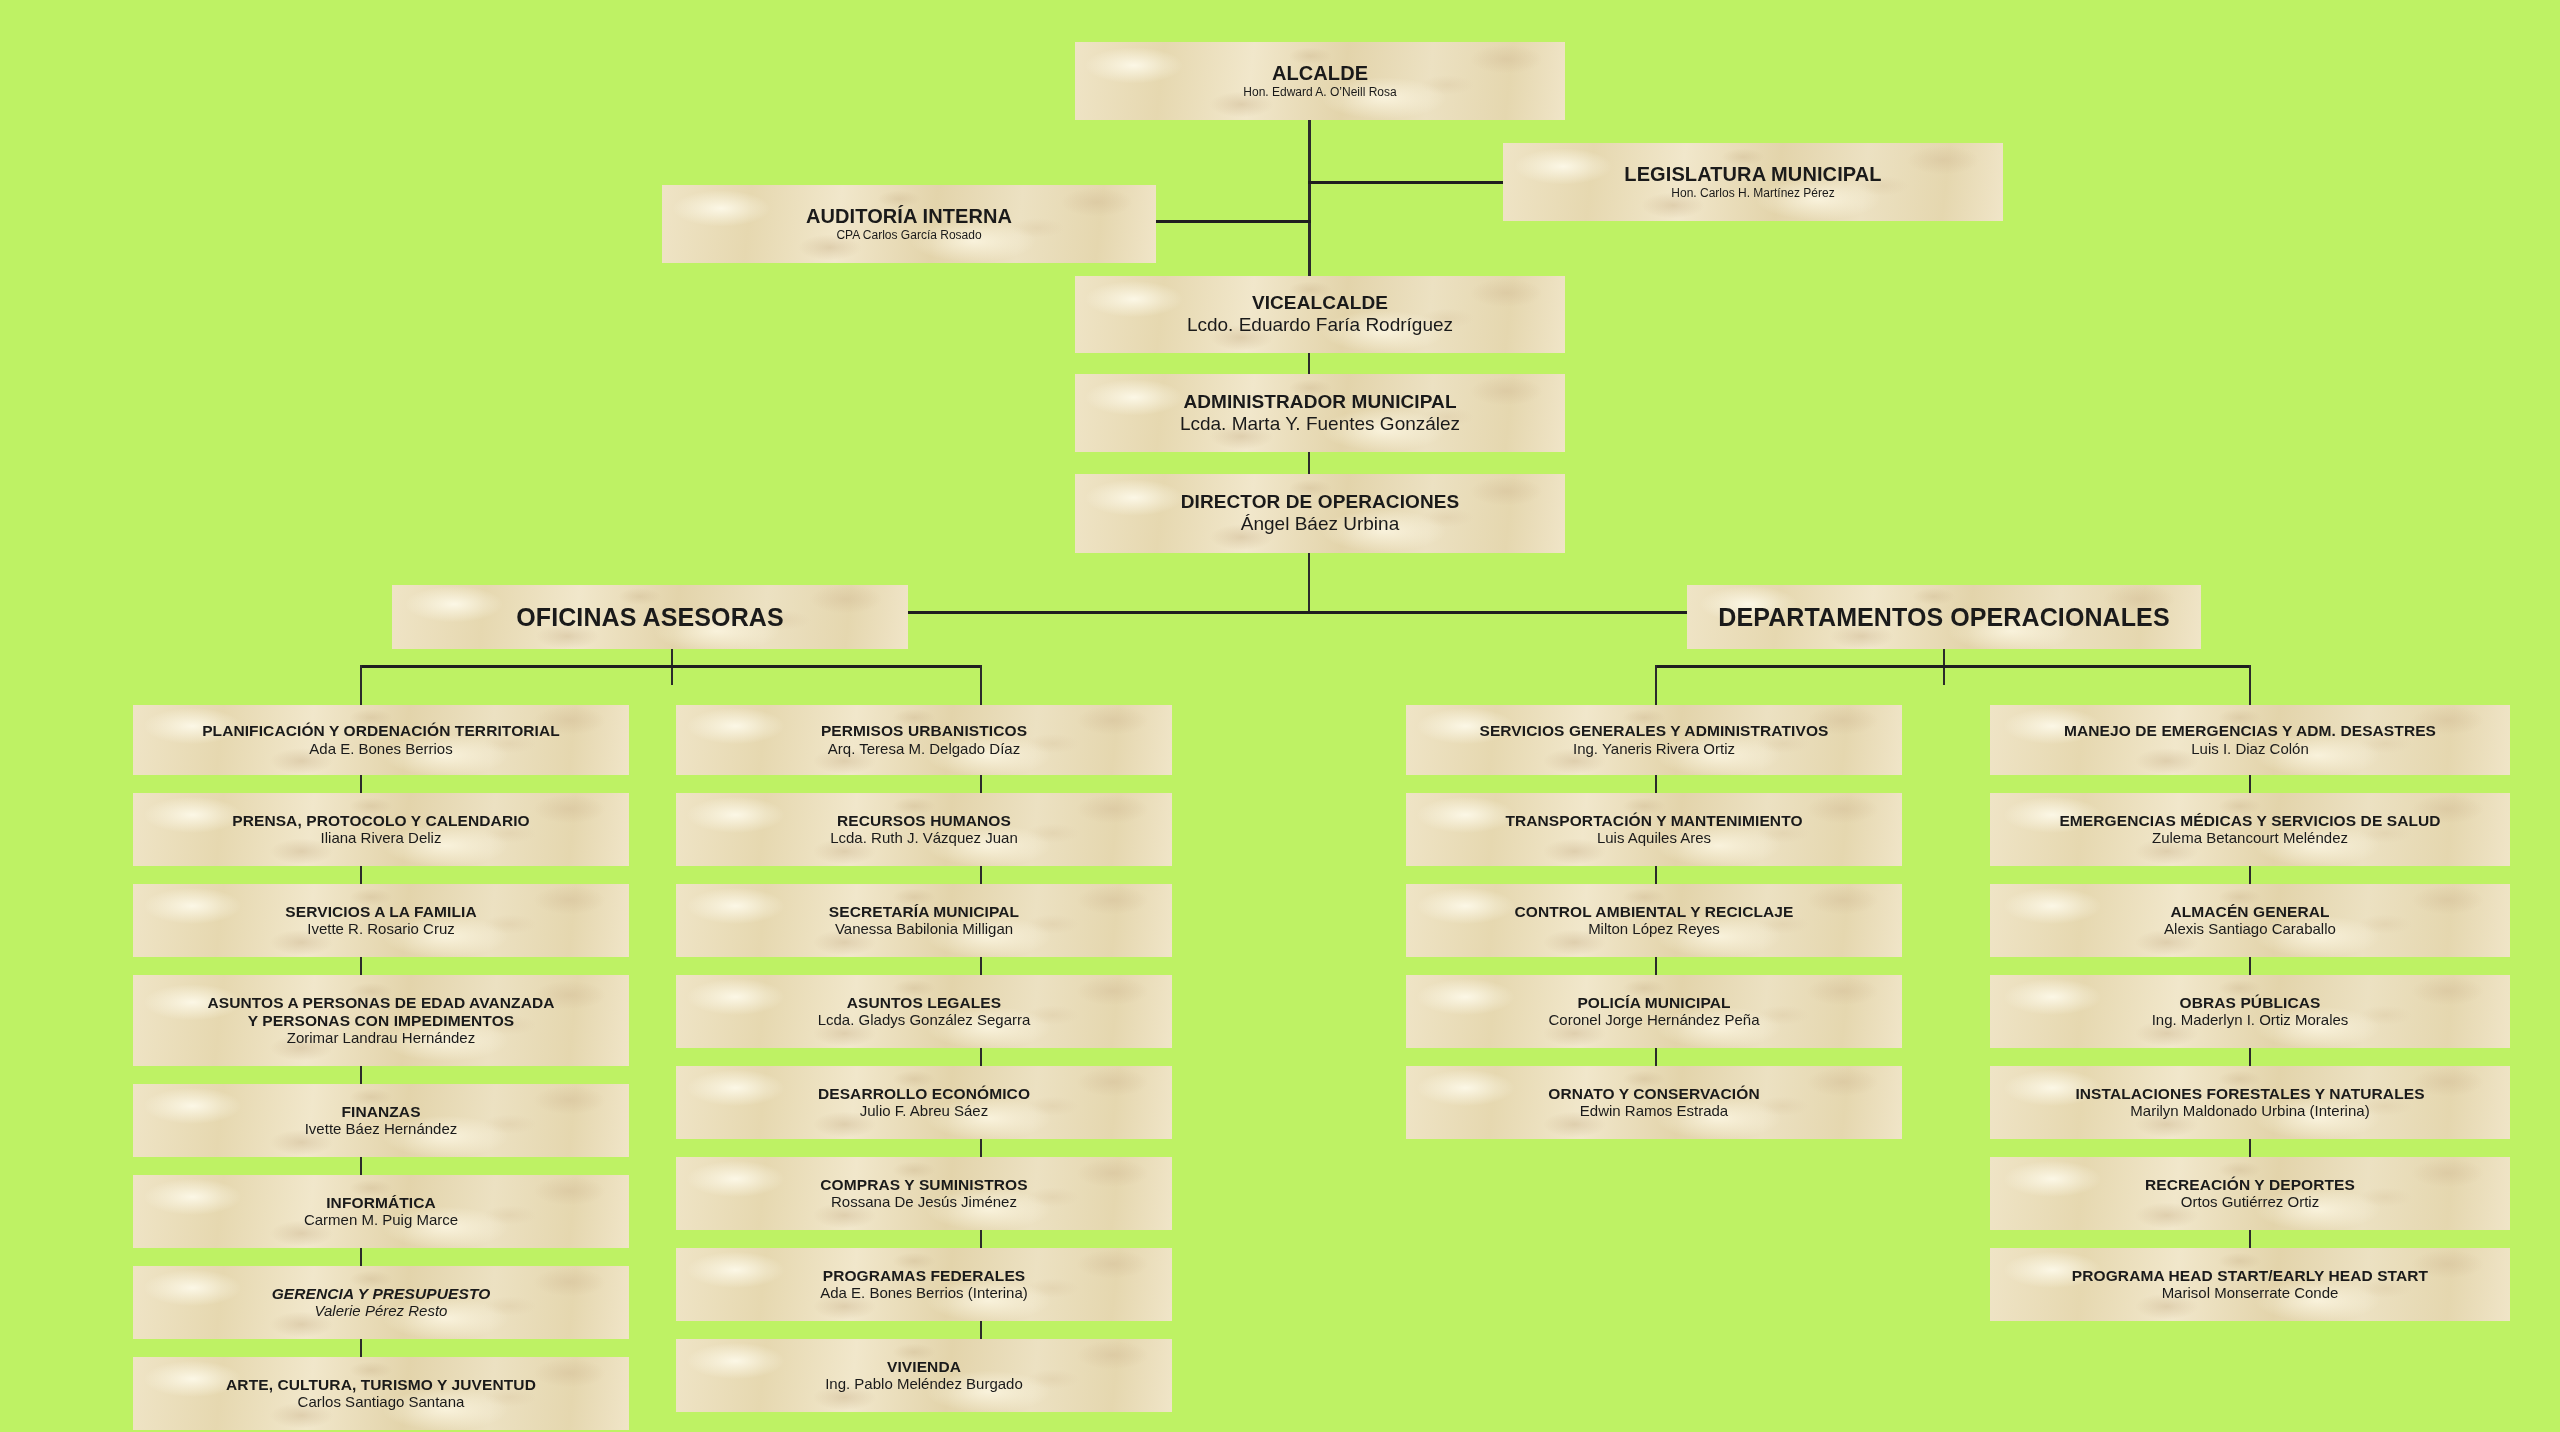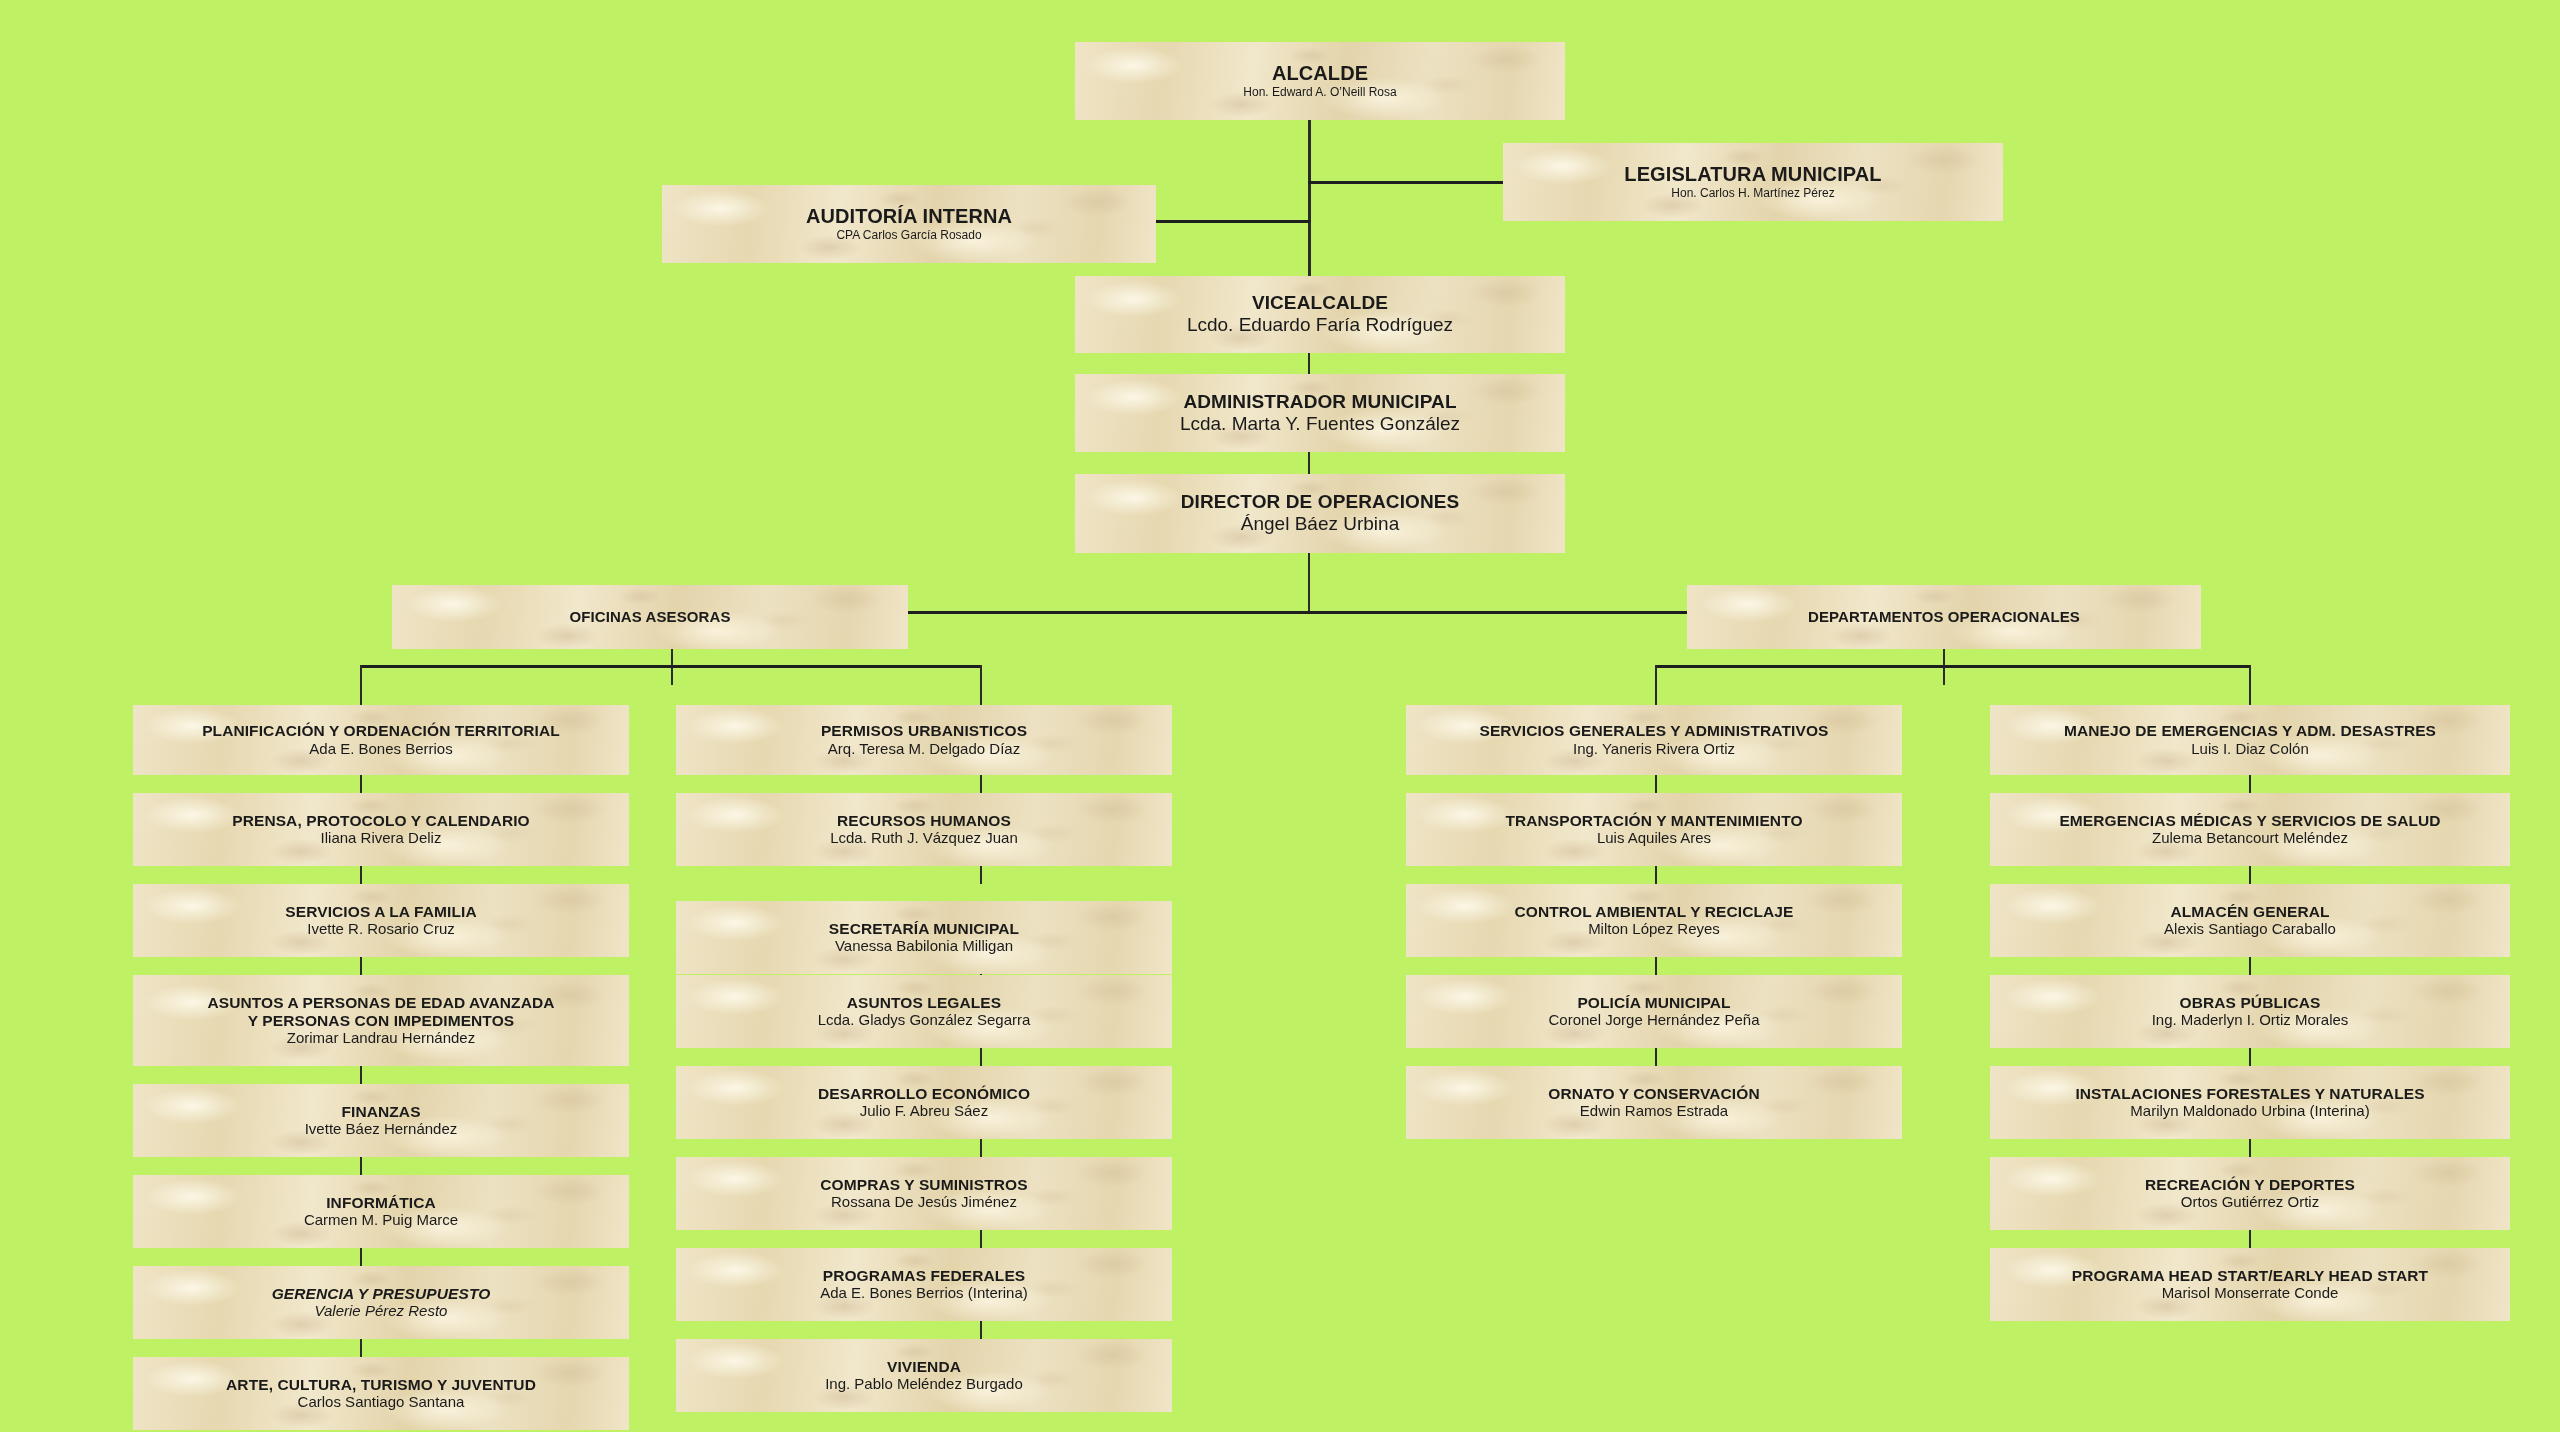--- a/index.html
+++ b/index.html
@@ -46,21 +46,21 @@
   .node .t2{
     font-weight:normal;
     line-height:1.2;
   }
 
   
   .sz-top .t1{font-size:20px;}
   .sz-top .t2{font-size:12px;}
   .sz-mid .t1{font-size:19px;}
   .sz-mid .t2{font-size:19px;}
-  .sz-sec .t1{font-size:15px;}
+  .sz-sec .t1{font-size:25px;}
   .sz-leaf .t1{font-size:15.5px;}
   .sz-leaf .t2{font-size:15px;}
 
   
   .ln{position:absolute;background:#2b2b2b;}
   .ln.v{width:2px;}
   .ln.h{height:2px;}
   .ln.thick{background:#1f1f1f;}
   .ln.h.thick{height:3px;}
 </style>
@@ -191,21 +191,21 @@
   </div>
 
   <div class="node sz-leaf" style="left:676px;top:705px;width:496px;height:70px;">
     <div class="t1">PERMISOS URBANISTICOS</div>
     <div class="t2">Arq. Teresa M. Delgado Díaz</div>
   </div>
   <div class="node sz-leaf" style="left:676px;top:793px;width:496px;height:73px;">
     <div class="t1">RECURSOS HUMANOS</div>
     <div class="t2">Lcda. Ruth J. Vázquez Juan</div>
   </div>
-  <div class="node sz-leaf" style="left:676px;top:884px;width:496px;height:73px;margin-top:17px;">
+  <div class="node sz-leaf" style="left:676px;top:884px;width:496px;height:73px;">
     <div class="t1">SECRETARÍA MUNICIPAL</div>
     <div class="t2">Vanessa Babilonia Milligan</div>
   </div>
   <div class="node sz-leaf" style="left:676px;top:975px;width:496px;height:73px;">
     <div class="t1">ASUNTOS LEGALES</div>
     <div class="t2">Lcda. Gladys González Segarra</div>
   </div>
   <div class="node sz-leaf" style="left:676px;top:1066px;width:496px;height:73px;">
     <div class="t1">DESARROLLO ECONÓMICO</div>
     <div class="t2">Julio F. Abreu Sáez</div>

